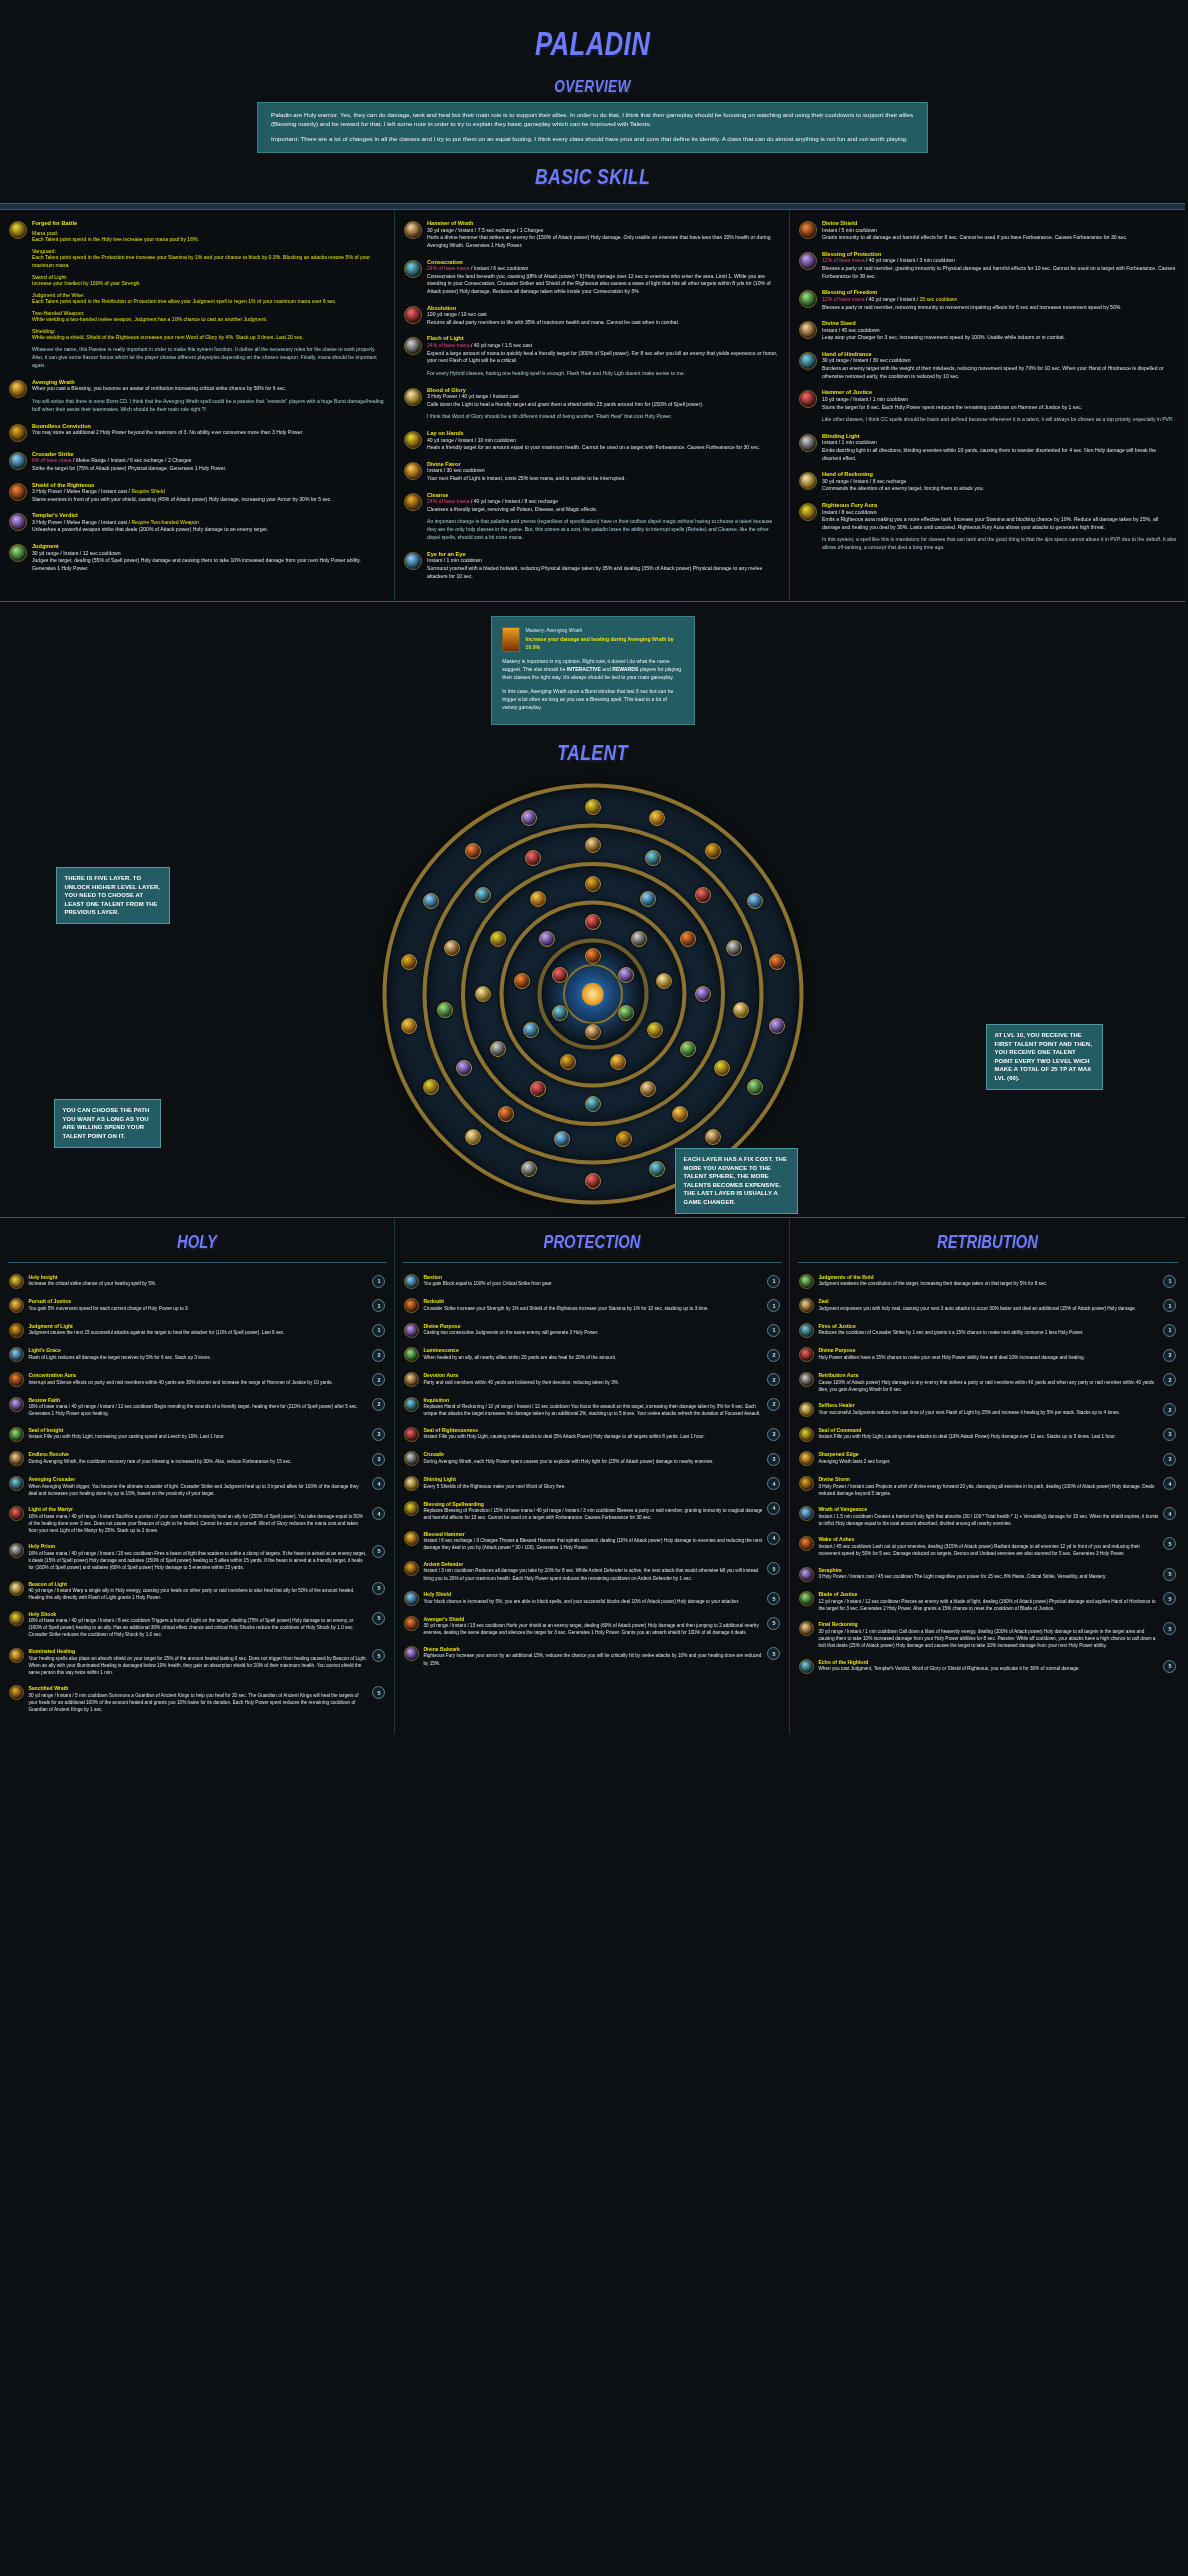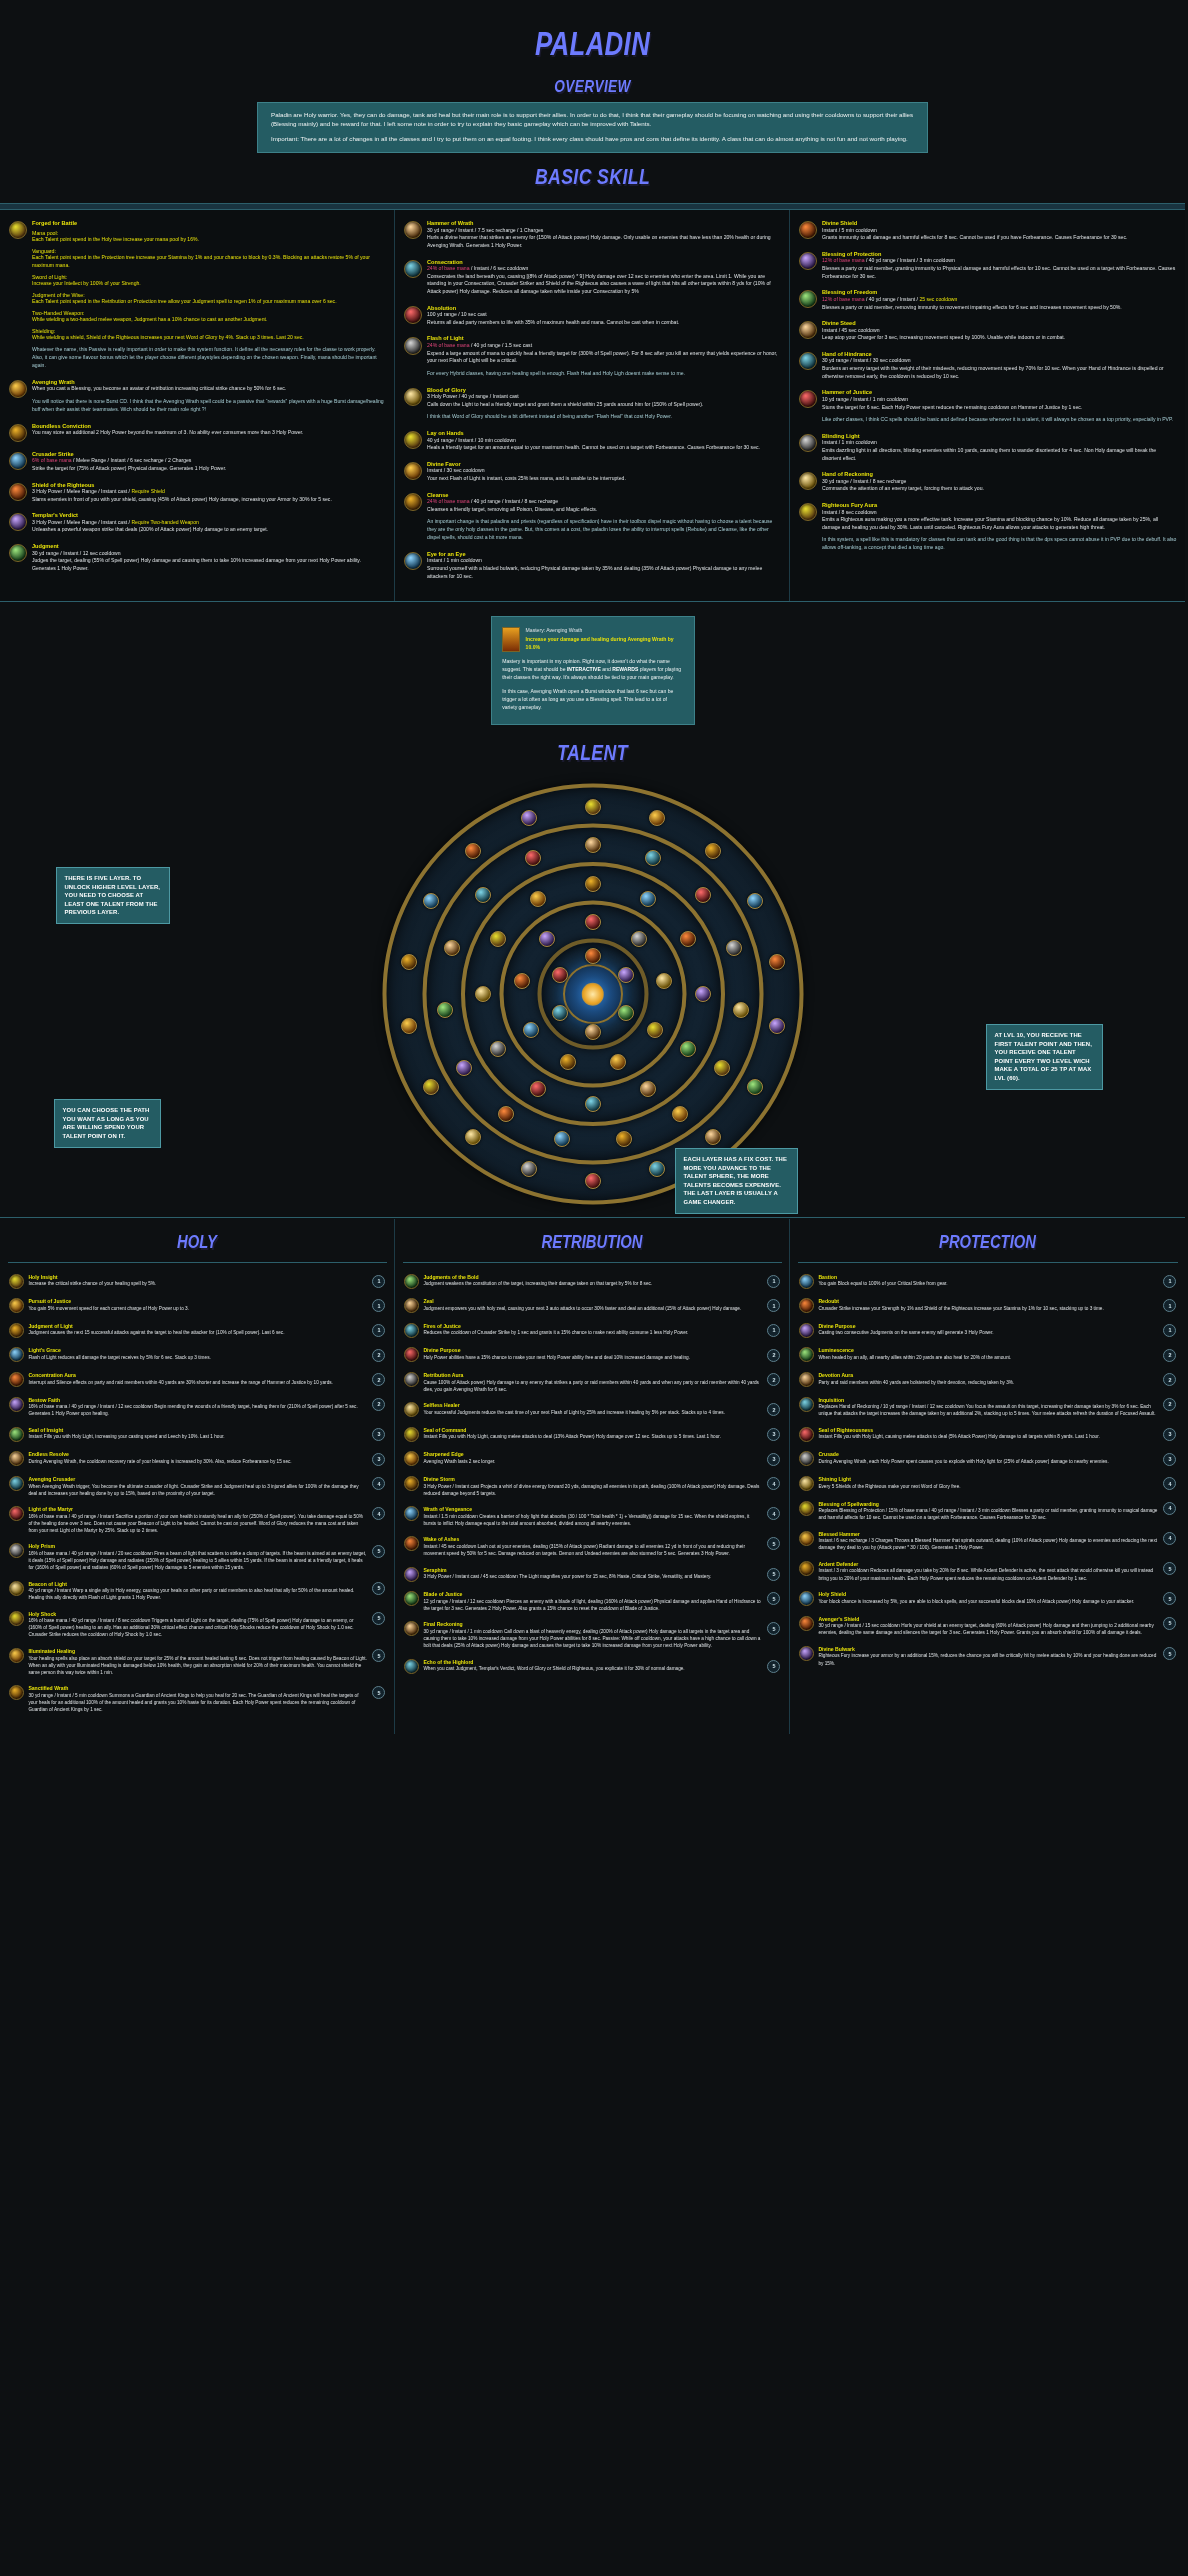--- a/index.html
+++ b/index.html
@@ -622,20 +622,150 @@
           <div class="t-icon" style="background: radial-gradient(circle at 35% 30%, #f0b429, #4a2a06 70%, #1a1205 100%);"></div>
           <div class="t-body">
             <div class="t-name">Sanctified Wrath</div>
             <div class="t-desc">30 yd range / Instant / 5 min cooldown
 Summons a Guardian of Ancient Kings to help you heal for 20 sec. The Guardian of Ancient Kings will heal the targets of your heals for an additional 100% of the amount healed and grants you 10% haste for its duration. Each Holy Power spent reduces the remaining cooldown of Guardian of Ancient Kings by 1 sec.</div>
           </div>
           <div class="t-rank">5</div>
         </div>
       </div>
       <div class="spec-col">
+        <div class="spec-title">PROTECTION</div>
+        <div class="spec-head-rule"></div>
+        <div class="talent-row">
+          <div class="t-icon" style="background: radial-gradient(circle at 35% 30%, #8fd6ff, #10364f 70%, #1a1205 100%);"></div>
+          <div class="t-body">
+            <div class="t-name">Bastion</div>
+            <div class="t-desc">You gain Block equal to 100% of your Critical Strike from gear.</div>
+          </div>
+          <div class="t-rank">1</div>
+        </div>
+        <div class="talent-row">
+          <div class="t-icon" style="background: radial-gradient(circle at 35% 30%, #ff8a3d, #4a1c04 70%, #1a1205 100%);"></div>
+          <div class="t-body">
+            <div class="t-name">Redoubt</div>
+            <div class="t-desc">Crusader Strike increase your Strength by 1% and Shield of the Righteous increase your Stamina by 1% for 10 sec, stacking up to 3 time.</div>
+          </div>
+          <div class="t-rank">1</div>
+        </div>
+        <div class="talent-row">
+          <div class="t-icon" style="background: radial-gradient(circle at 35% 30%, #c9a7ff, #2d1b4a 70%, #1a1205 100%);"></div>
+          <div class="t-body">
+            <div class="t-name">Divine Purpose</div>
+            <div class="t-desc">Casting two consecutive Judgments on the same enemy will generate 3 Holy Power.</div>
+          </div>
+          <div class="t-rank">1</div>
+        </div>
+        <div class="talent-row">
+          <div class="t-icon" style="background: radial-gradient(circle at 35% 30%, #9fe87f, #17401a 70%, #1a1205 100%);"></div>
+          <div class="t-body">
+            <div class="t-name">Luminescence</div>
+            <div class="t-desc">When healed by an ally, all nearby allies within 20 yards are also heal for 20% of the amount.</div>
+          </div>
+          <div class="t-rank">2</div>
+        </div>
+        <div class="talent-row">
+          <div class="t-icon" style="background: radial-gradient(circle at 35% 30%, #ffd9a0, #50300c 70%, #1a1205 100%);"></div>
+          <div class="t-body">
+            <div class="t-name">Devotion Aura</div>
+            <div class="t-desc">Party and raid members within 40 yards are bolstered by their devotion, reducing taken by 3%.</div>
+          </div>
+          <div class="t-rank">2</div>
+        </div>
+        <div class="talent-row">
+          <div class="t-icon" style="background: radial-gradient(circle at 35% 30%, #7fd6e8, #10353f 70%, #1a1205 100%);"></div>
+          <div class="t-body">
+            <div class="t-name">Inquisition</div>
+            <div class="t-desc">Replaces Hand of Reckoning / 10 yd range / Instant / 12 sec cooldown
+You focus the assault on this target, increasing their damage taken by 3% for 6 sec.  Each unique that attacks the target increases the damage taken by an additional 2%, stacking up to 5 times. Your melee attacks refresh the duration of Focused Assault.</div>
+          </div>
+          <div class="t-rank">2</div>
+        </div>
+        <div class="talent-row">
+          <div class="t-icon" style="background: radial-gradient(circle at 35% 30%, #ff6b6b, #44100f 70%, #1a1205 100%);"></div>
+          <div class="t-body">
+            <div class="t-name">Seal of Righteousness</div>
+            <div class="t-desc">Instant
+Fills you with Holy Light, causing melee attacks to deal (5% Attack Power) Holy damage to all targets within 8 yards. Last 1 hour.</div>
+          </div>
+          <div class="t-rank">3</div>
+        </div>
+        <div class="talent-row">
+          <div class="t-icon" style="background: radial-gradient(circle at 35% 30%, #d7d7d7, #2a2a2a 70%, #1a1205 100%);"></div>
+          <div class="t-body">
+            <div class="t-name">Crusade</div>
+            <div class="t-desc">During Avenging Wrath, each Holy Power spent causes you to explode with Holy light for (25% of Attack power) damage to nearby enemies.</div>
+          </div>
+          <div class="t-rank">3</div>
+        </div>
+        <div class="talent-row">
+          <div class="t-icon" style="background: radial-gradient(circle at 35% 30%, #ffe9a8, #6b5208 70%, #1a1205 100%);"></div>
+          <div class="t-body">
+            <div class="t-name">Shining Light</div>
+            <div class="t-desc">Every 5 Shields of the Righteous make your next Word of Glory free.</div>
+          </div>
+          <div class="t-rank">4</div>
+        </div>
+        <div class="talent-row">
+          <div class="t-icon" style="background: radial-gradient(circle at 35% 30%, #e9e030, #5a3a10 70%, #1a1205 100%);"></div>
+          <div class="t-body">
+            <div class="t-name">Blessing of Spellwarding</div>
+            <div class="t-desc">Replaces Blessing of Protection / 15% of base mana / 40 yd range / Instant / 3 min cooldown
+Blesses a party or raid member, granting immunity to magical damage and harmful affects for 10 sec. Cannot be used on a target with Forbearance. Causes Forbearance for 30 sec.</div>
+          </div>
+          <div class="t-rank">4</div>
+        </div>
+        <div class="talent-row">
+          <div class="t-icon" style="background: radial-gradient(circle at 35% 30%, #ffcf4d, #6b3a05 70%, #1a1205 100%);"></div>
+          <div class="t-body">
+            <div class="t-name">Blessed Hammer</div>
+            <div class="t-desc">Instant / 6 sec recharge / 3 Charges
+Throws a Blessed Hammer that spirals outward, dealing (10% of Attack power) Holy damage to enemies and reducing the next damage they deal to you by (Attack power * 30 / 100). Generates 1 Holy Power.</div>
+          </div>
+          <div class="t-rank">4</div>
+        </div>
+        <div class="talent-row">
+          <div class="t-icon" style="background: radial-gradient(circle at 35% 30%, #f0b429, #4a2a06 70%, #1a1205 100%);"></div>
+          <div class="t-body">
+            <div class="t-name">Ardent Defender</div>
+            <div class="t-desc">Instant / 3 min cooldown
+Reduces all damage you take by 20% for 8 sec. While Ardent Defender is active, the next attack that would otherwise kill you will instead bring you to 20% of your maximum health. Each Holy Power spent reduces the remaining cooldown on Ardent Defender by 1 sec.</div>
+          </div>
+          <div class="t-rank">5</div>
+        </div>
+        <div class="talent-row">
+          <div class="t-icon" style="background: radial-gradient(circle at 35% 30%, #8fd6ff, #10364f 70%, #1a1205 100%);"></div>
+          <div class="t-body">
+            <div class="t-name">Holy Shield</div>
+            <div class="t-desc">Your block chance is increased by 5%, you are able to block spells, and your successful blocks deal 10% of Attack power) Holy damage to your attacker.</div>
+          </div>
+          <div class="t-rank">5</div>
+        </div>
+        <div class="talent-row">
+          <div class="t-icon" style="background: radial-gradient(circle at 35% 30%, #ff8a3d, #4a1c04 70%, #1a1205 100%);"></div>
+          <div class="t-body">
+            <div class="t-name">Avenger's Shield</div>
+            <div class="t-desc">30 yd range / Instant / 15 sec cooldown
+Hurls your shield at an enemy target, dealing (60% of Attack power) Holy damage and then jumping to 2 additional nearby enemies, dealing the same damage and silences the target for 3 sec. Generates 1 Holy Power. Grants you an absorb shield for 100% of all damage it deals.</div>
+          </div>
+          <div class="t-rank">5</div>
+        </div>
+        <div class="talent-row">
+          <div class="t-icon" style="background: radial-gradient(circle at 35% 30%, #c9a7ff, #2d1b4a 70%, #1a1205 100%);"></div>
+          <div class="t-body">
+            <div class="t-name">Divine Bulwark</div>
+            <div class="t-desc">Righteous Fury increase your armor by an additional 15%, reduces the chance you will be critically hit by melee attacks by 10% and your healing done are reduced by 15%.</div>
+          </div>
+          <div class="t-rank">5</div>
+        </div>
+      </div>
+      <div class="spec-col">
         <div class="spec-title">RETRIBUTION</div>
         <div class="spec-head-rule"></div>
         <div class="talent-row">
           <div class="t-icon" style="background: radial-gradient(circle at 35% 30%, #9fe87f, #17401a 70%, #1a1205 100%);"></div>
           <div class="t-body">
             <div class="t-name">Judgments of the Bold</div>
             <div class="t-desc">Judgment weakens the constitution of the target, increasing their damage taken on that target by 5% for 8 sec.</div>
           </div>
           <div class="t-rank">1</div>
         </div>
@@ -753,146 +883,16 @@
         </div>
         <div class="talent-row">
           <div class="t-icon" style="background: radial-gradient(circle at 35% 30%, #7fd6e8, #10353f 70%, #1a1205 100%);"></div>
           <div class="t-body">
             <div class="t-name">Echo of the Highlord</div>
             <div class="t-desc">When you cast Judgment, Templar's Verdict, Word of Glory or Shield of Righteous, you explicate it for 30% of normal damage.</div>
           </div>
           <div class="t-rank">5</div>
         </div>
       </div>
-      <div class="spec-col">
-        <div class="spec-title">PROTECTION</div>
-        <div class="spec-head-rule"></div>
-        <div class="talent-row">
-          <div class="t-icon" style="background: radial-gradient(circle at 35% 30%, #8fd6ff, #10364f 70%, #1a1205 100%);"></div>
-          <div class="t-body">
-            <div class="t-name">Bastion</div>
-            <div class="t-desc">You gain Block equal to 100% of your Critical Strike from gear.</div>
-          </div>
-          <div class="t-rank">1</div>
-        </div>
-        <div class="talent-row">
-          <div class="t-icon" style="background: radial-gradient(circle at 35% 30%, #ff8a3d, #4a1c04 70%, #1a1205 100%);"></div>
-          <div class="t-body">
-            <div class="t-name">Redoubt</div>
-            <div class="t-desc">Crusader Strike increase your Strength by 1% and Shield of the Righteous increase your Stamina by 1% for 10 sec, stacking up to 3 time.</div>
-          </div>
-          <div class="t-rank">1</div>
-        </div>
-        <div class="talent-row">
-          <div class="t-icon" style="background: radial-gradient(circle at 35% 30%, #c9a7ff, #2d1b4a 70%, #1a1205 100%);"></div>
-          <div class="t-body">
-            <div class="t-name">Divine Purpose</div>
-            <div class="t-desc">Casting two consecutive Judgments on the same enemy will generate 3 Holy Power.</div>
-          </div>
-          <div class="t-rank">1</div>
-        </div>
-        <div class="talent-row">
-          <div class="t-icon" style="background: radial-gradient(circle at 35% 30%, #9fe87f, #17401a 70%, #1a1205 100%);"></div>
-          <div class="t-body">
-            <div class="t-name">Luminescence</div>
-            <div class="t-desc">When healed by an ally, all nearby allies within 20 yards are also heal for 20% of the amount.</div>
-          </div>
-          <div class="t-rank">2</div>
-        </div>
-        <div class="talent-row">
-          <div class="t-icon" style="background: radial-gradient(circle at 35% 30%, #ffd9a0, #50300c 70%, #1a1205 100%);"></div>
-          <div class="t-body">
-            <div class="t-name">Devotion Aura</div>
-            <div class="t-desc">Party and raid members within 40 yards are bolstered by their devotion, reducing taken by 3%.</div>
-          </div>
-          <div class="t-rank">2</div>
-        </div>
-        <div class="talent-row">
-          <div class="t-icon" style="background: radial-gradient(circle at 35% 30%, #7fd6e8, #10353f 70%, #1a1205 100%);"></div>
-          <div class="t-body">
-            <div class="t-name">Inquisition</div>
-            <div class="t-desc">Replaces Hand of Reckoning / 10 yd range / Instant / 12 sec cooldown
-You focus the assault on this target, increasing their damage taken by 3% for 6 sec.  Each unique that attacks the target increases the damage taken by an additional 2%, stacking up to 5 times. Your melee attacks refresh the duration of Focused Assault.</div>
-          </div>
-          <div class="t-rank">2</div>
-        </div>
-        <div class="talent-row">
-          <div class="t-icon" style="background: radial-gradient(circle at 35% 30%, #ff6b6b, #44100f 70%, #1a1205 100%);"></div>
-          <div class="t-body">
-            <div class="t-name">Seal of Righteousness</div>
-            <div class="t-desc">Instant
-Fills you with Holy Light, causing melee attacks to deal (5% Attack Power) Holy damage to all targets within 8 yards. Last 1 hour.</div>
-          </div>
-          <div class="t-rank">3</div>
-        </div>
-        <div class="talent-row">
-          <div class="t-icon" style="background: radial-gradient(circle at 35% 30%, #d7d7d7, #2a2a2a 70%, #1a1205 100%);"></div>
-          <div class="t-body">
-            <div class="t-name">Crusade</div>
-            <div class="t-desc">During Avenging Wrath, each Holy Power spent causes you to explode with Holy light for (25% of Attack power) damage to nearby enemies.</div>
-          </div>
-          <div class="t-rank">3</div>
-        </div>
-        <div class="talent-row">
-          <div class="t-icon" style="background: radial-gradient(circle at 35% 30%, #ffe9a8, #6b5208 70%, #1a1205 100%);"></div>
-          <div class="t-body">
-            <div class="t-name">Shining Light</div>
-            <div class="t-desc">Every 5 Shields of the Righteous make your next Word of Glory free.</div>
-          </div>
-          <div class="t-rank">4</div>
-        </div>
-        <div class="talent-row">
-          <div class="t-icon" style="background: radial-gradient(circle at 35% 30%, #e9e030, #5a3a10 70%, #1a1205 100%);"></div>
-          <div class="t-body">
-            <div class="t-name">Blessing of Spellwarding</div>
-            <div class="t-desc">Replaces Blessing of Protection / 15% of base mana / 40 yd range / Instant / 3 min cooldown
-Blesses a party or raid member, granting immunity to magical damage and harmful affects for 10 sec. Cannot be used on a target with Forbearance. Causes Forbearance for 30 sec.</div>
-          </div>
-          <div class="t-rank">4</div>
-        </div>
-        <div class="talent-row">
-          <div class="t-icon" style="background: radial-gradient(circle at 35% 30%, #ffcf4d, #6b3a05 70%, #1a1205 100%);"></div>
-          <div class="t-body">
-            <div class="t-name">Blessed Hammer</div>
-            <div class="t-desc">Instant / 6 sec recharge / 3 Charges
-Throws a Blessed Hammer that spirals outward, dealing (10% of Attack power) Holy damage to enemies and reducing the next damage they deal to you by (Attack power * 30 / 100). Generates 1 Holy Power.</div>
-          </div>
-          <div class="t-rank">4</div>
-        </div>
-        <div class="talent-row">
-          <div class="t-icon" style="background: radial-gradient(circle at 35% 30%, #f0b429, #4a2a06 70%, #1a1205 100%);"></div>
-          <div class="t-body">
-            <div class="t-name">Ardent Defender</div>
-            <div class="t-desc">Instant / 3 min cooldown
-Reduces all damage you take by 20% for 8 sec. While Ardent Defender is active, the next attack that would otherwise kill you will instead bring you to 20% of your maximum health. Each Holy Power spent reduces the remaining cooldown on Ardent Defender by 1 sec.</div>
-          </div>
-          <div class="t-rank">5</div>
-        </div>
-        <div class="talent-row">
-          <div class="t-icon" style="background: radial-gradient(circle at 35% 30%, #8fd6ff, #10364f 70%, #1a1205 100%);"></div>
-          <div class="t-body">
-            <div class="t-name">Holy Shield</div>
-            <div class="t-desc">Your block chance is increased by 5%, you are able to block spells, and your successful blocks deal 10% of Attack power) Holy damage to your attacker.</div>
-          </div>
-          <div class="t-rank">5</div>
-        </div>
-        <div class="talent-row">
-          <div class="t-icon" style="background: radial-gradient(circle at 35% 30%, #ff8a3d, #4a1c04 70%, #1a1205 100%);"></div>
-          <div class="t-body">
-            <div class="t-name">Avenger's Shield</div>
-            <div class="t-desc">30 yd range / Instant / 15 sec cooldown
-Hurls your shield at an enemy target, dealing (60% of Attack power) Holy damage and then jumping to 2 additional nearby enemies, dealing the same damage and silences the target for 3 sec. Generates 1 Holy Power. Grants you an absorb shield for 100% of all damage it deals.</div>
-          </div>
-          <div class="t-rank">5</div>
-        </div>
-        <div class="talent-row">
-          <div class="t-icon" style="background: radial-gradient(circle at 35% 30%, #c9a7ff, #2d1b4a 70%, #1a1205 100%);"></div>
-          <div class="t-body">
-            <div class="t-name">Divine Bulwark</div>
-            <div class="t-desc">Righteous Fury increase your armor by an additional 15%, reduces the chance you will be critically hit by melee attacks by 10% and your healing done are reduced by 15%.</div>
-          </div>
-          <div class="t-rank">5</div>
-        </div>
-      </div>
     </div>
 
 </div>
 
 
 </body></html>

